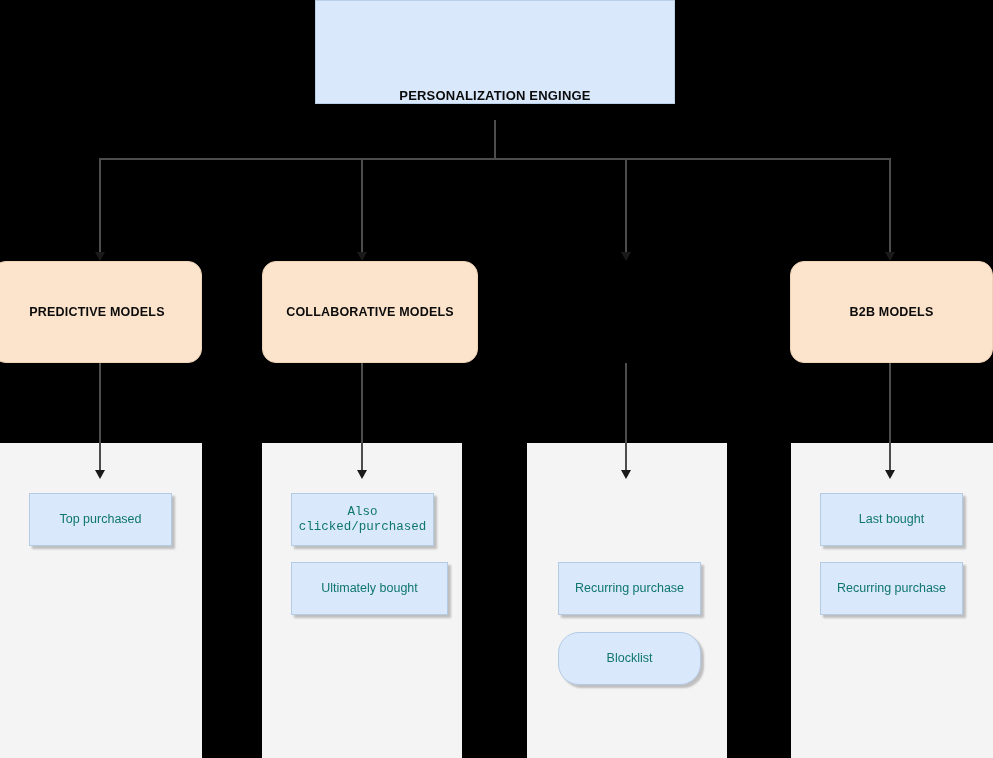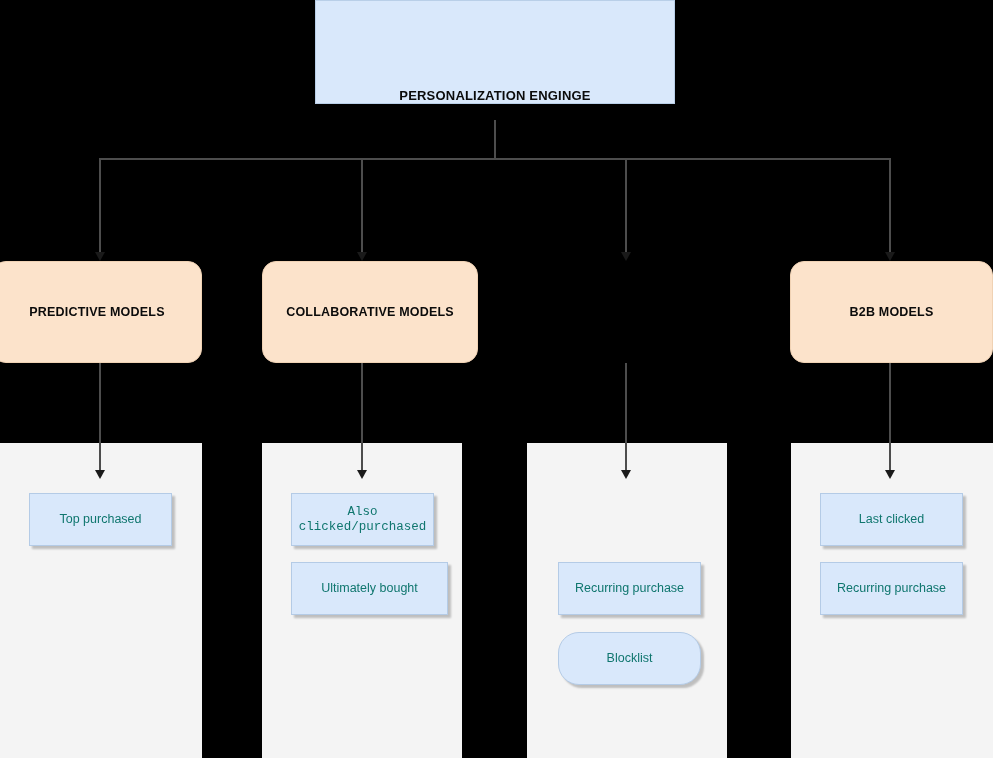--- a/index.html
+++ b/index.html
@@ -180,19 +180,19 @@
   </div>
 
   <div class="item-box" style="left:558px; top:562px; width:143px;">
     <span class="item-label">Recurring purchase</span>
   </div>
   <div class="item-box" style="left:558px; top:632px; width:143px;border-radius:21px;">
     <span class="item-label">Blocklist</span>
   </div>
 
   <div class="item-box" style="left:820px; top:493px; width:143px;">
-    <span class="item-label">Last clicked</span>
+    <span class="item-label">Last bought</span>
   </div>
   <div class="item-box" style="left:820px; top:562px; width:143px;">
     <span class="item-label">Recurring purchase</span>
   </div>
 
 </div>
 
 </body></html>

